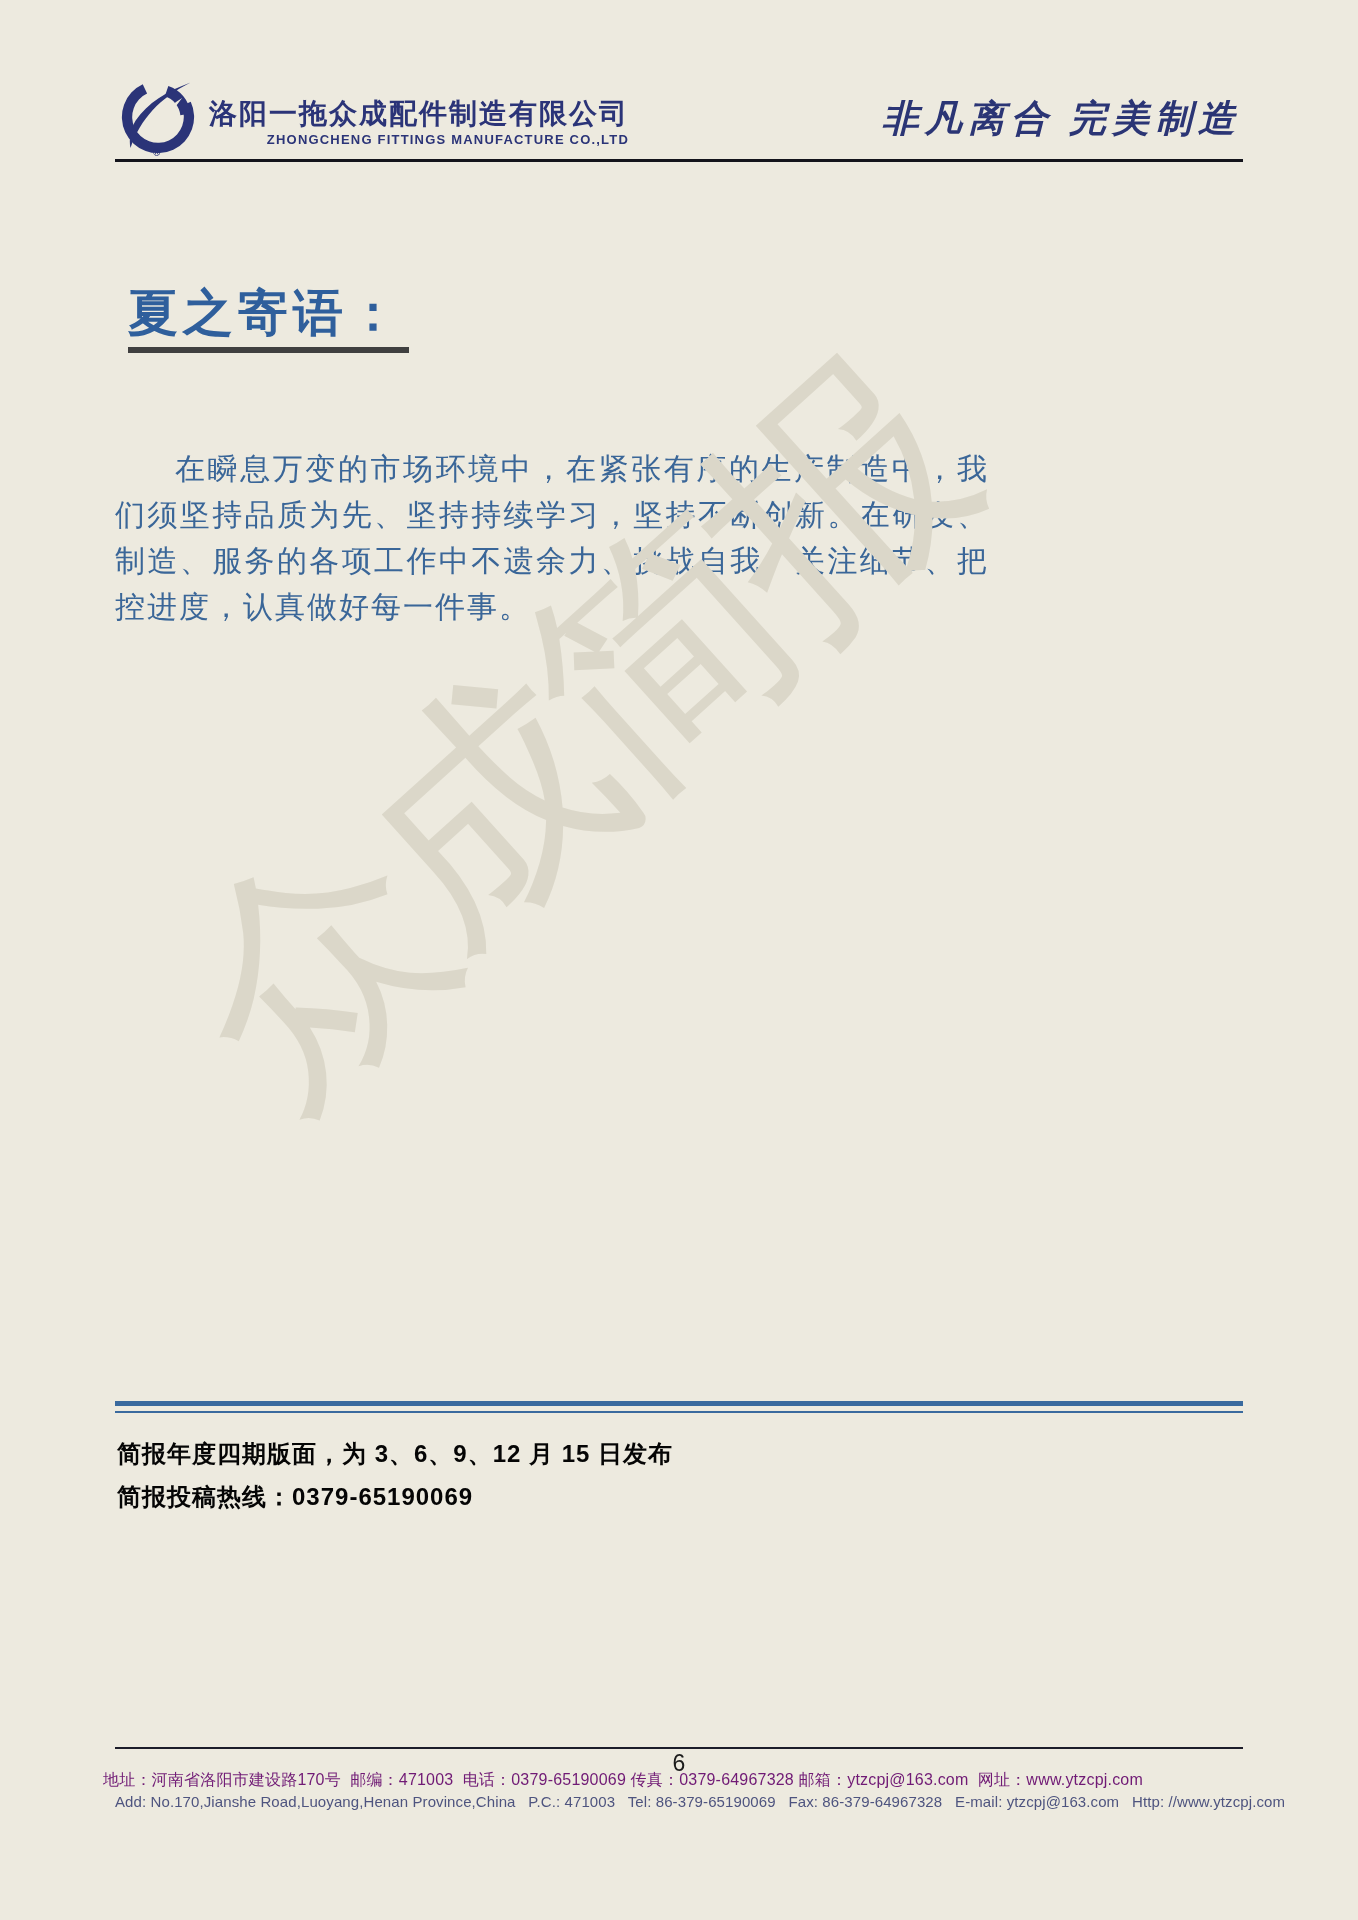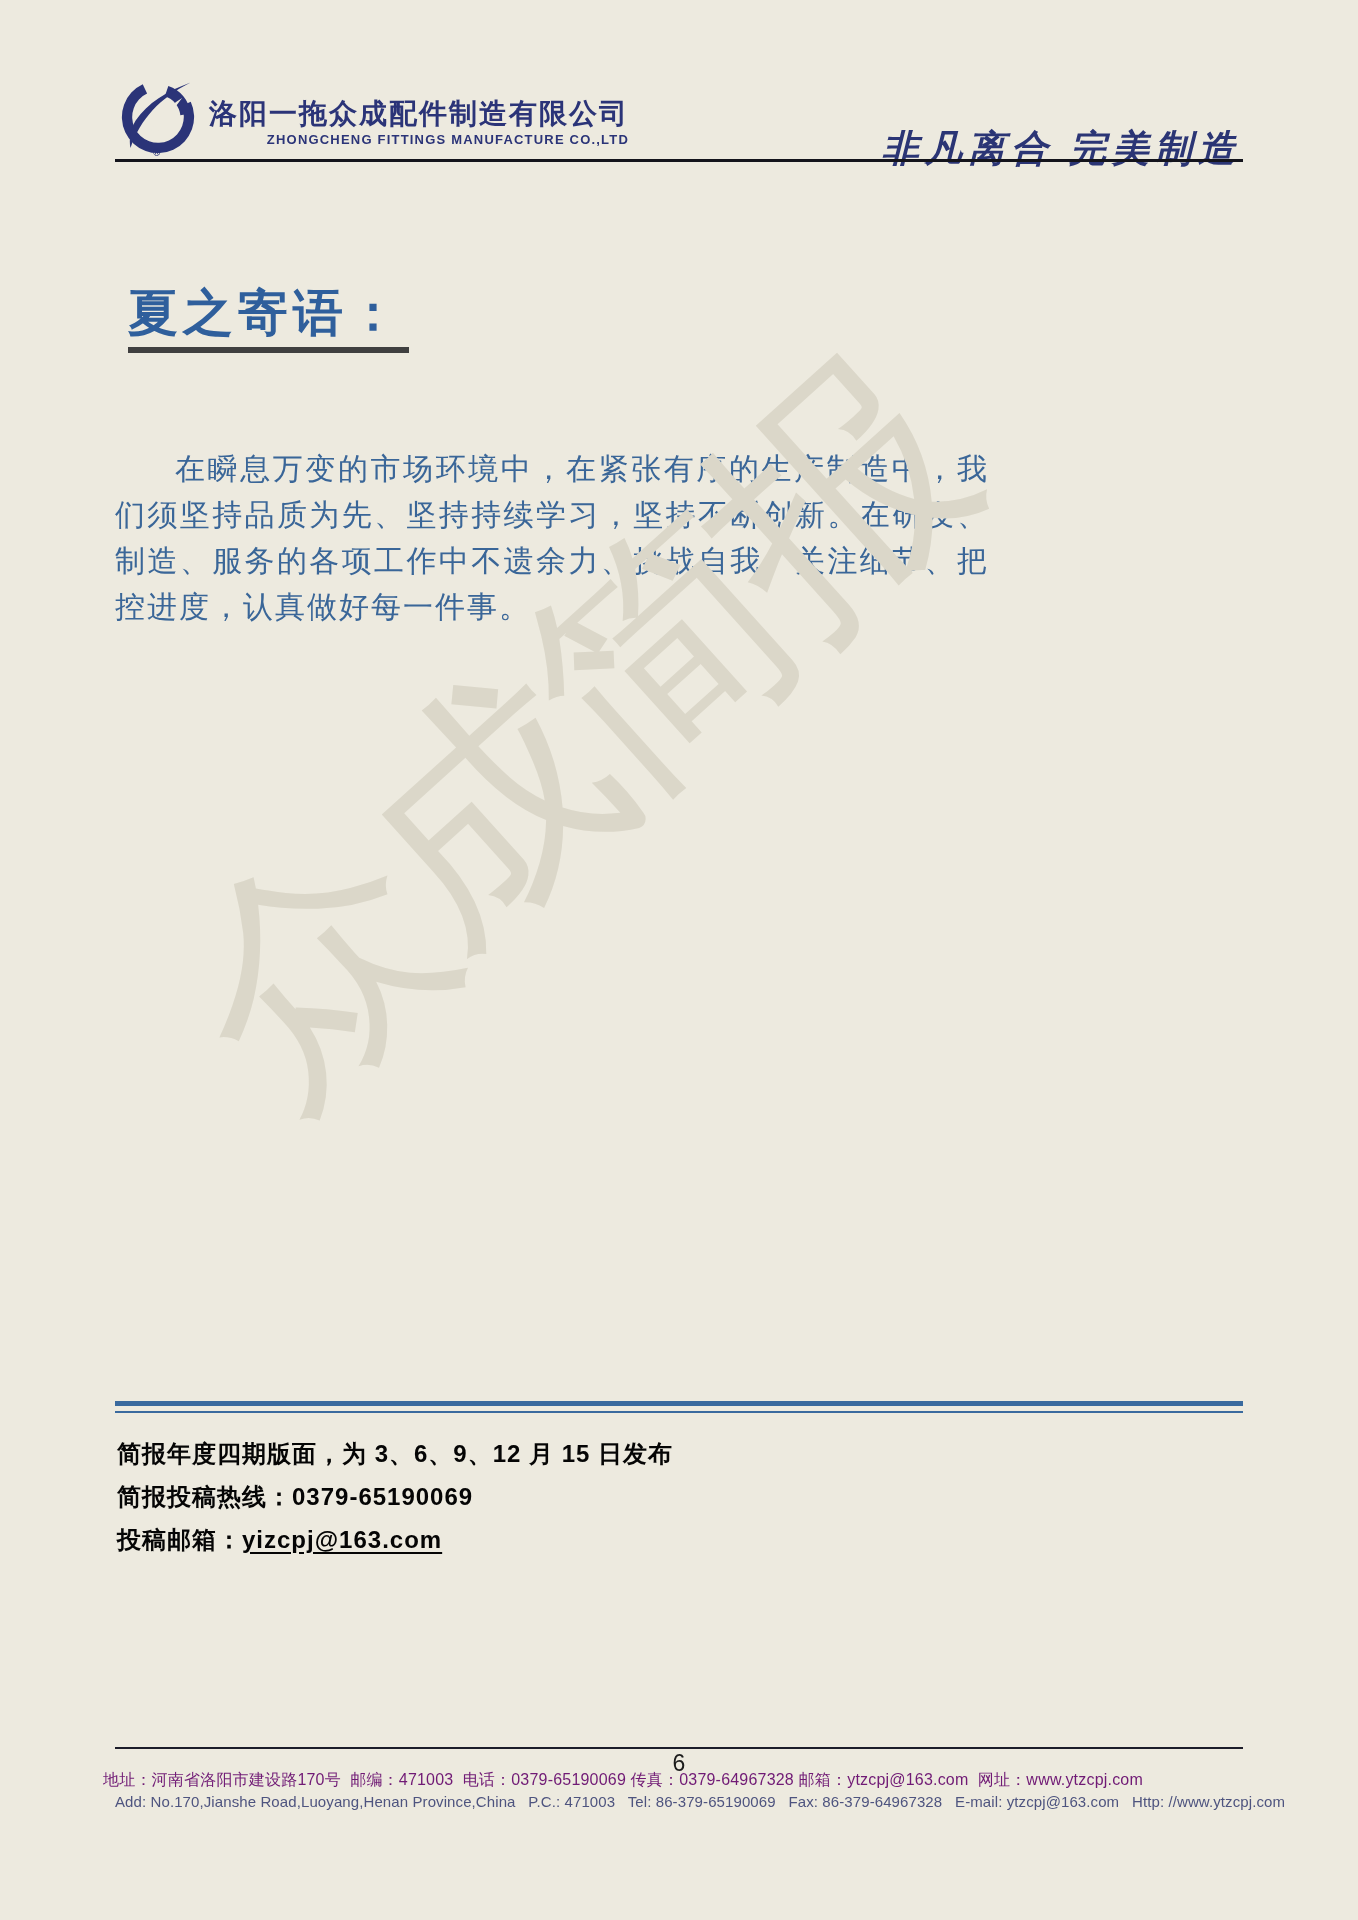--- a/index.html
+++ b/index.html
@@ -33,21 +33,20 @@
     margin-top: 3px; text-align: right;
     font-size: 13px; font-weight: bold; color: #2B3478;
     letter-spacing: 1.2px;
   }
   .slogan {
     position: absolute; right: 2px; top: 24px;
     font-family: "Liberation Serif", serif;
     font-style: italic; font-weight: bold;
     font-size: 37px; color: #2B3575; letter-spacing: 6px;
     white-space: nowrap;
-    margin-top: 30px;
   }
   .header-rule {
     position: absolute; left: 115px; top: 159px; width: 1128px; height: 3px;
     background: #14141c;
   }
 
   
   .article-title {
     position: absolute; left: 128px; top: 283px;
     font-size: 50px; font-weight: bold; color: #2F5F9C;
@@ -136,21 +135,20 @@
 
   <div class="article-title">夏之寄语：</div>
   <div class="article-paragraph">在瞬息万变的市场环境中，在紧张有序的生产制造中，我们须坚持品质为先、坚持持续学习，坚持不断创新。在研发、制造、服务的各项工作中不遗余力、挑战自我、关注细节、把控进度，认真做好每一件事。</div>
 
   <div class="watermark">众成简报</div>
 
   <div class="notice-divider"></div>
   <div class="notice">
     <div class="notice-line">简报年度四期版面，为 3、6、9、12 月 15 日发布</div>
     <div class="notice-line"><span>简报投稿热线：</span><span>0379-65190069</span></div>
-    <div class="notice-line"><span>投稿邮箱：</span><span class="notice-email">yizcpj@163.com</span></div>
   </div>
 
   <div class="footer-rule"></div>
   <div class="page-number">6</div>
   <div class="footer-cn">地址：河南省洛阳市建设路170号  邮编：471003  电话：0379-65190069 传真：0379-64967328 邮箱：ytzcpj@163.com  网址：www.ytzcpj.com</div>
   <div class="footer-en">Add: No.170,Jianshe Road,Luoyang,Henan Province,China   P.C.: 471003   Tel: 86-379-65190069   Fax: 86-379-64967328   E-mail: ytzcpj@163.com   Http: //www.ytzcpj.com</div>
 
 </div>
 
 </body></html>

